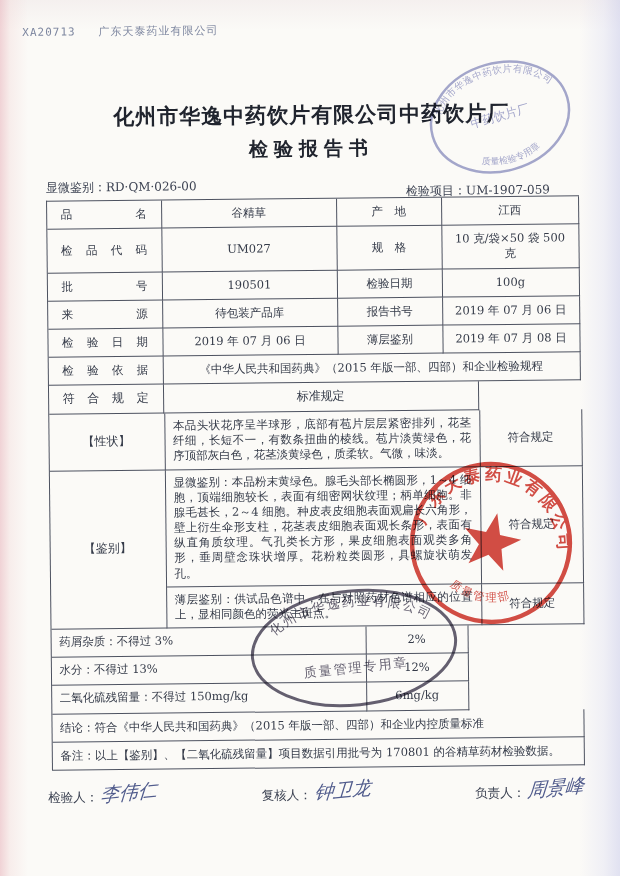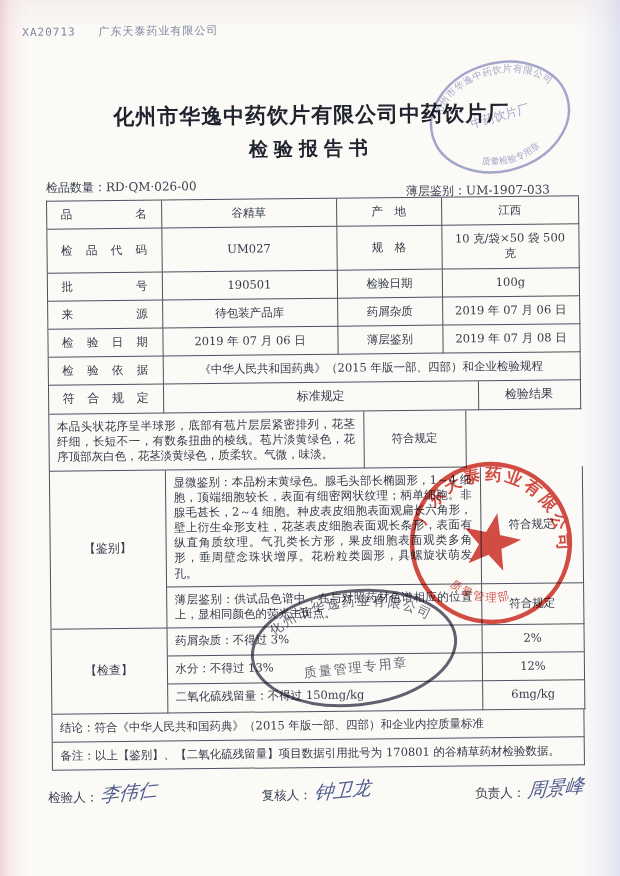--- a/index.html
+++ b/index.html
@@ -88,24 +88,24 @@
     &nbsp;&nbsp;<span>广东天泰药业有限公司</span>
   </div>
 
   <div class="titleblock">
     <div class="title-company">化州市华逸中药饮片有限公司中药饮片厂</div>
     <div class="title-report">检验报告书</div>
   </div>
 
   <div class="metarow">
     <div>
-      <span>检品数量：</span><span>RD·QM·026-00</span>
+      <span>显微鉴别：</span><span>RD·QM·026-00</span>
     </div>
     <div class="meta-right">
-      <span>薄层鉴别：</span><span>UM-1907-033</span>
+      <span>检验项目：</span><span>UM-1907-059</span>
     </div>
   </div>
 
   <div class="tbl">
 
     <div class="row">
       <div class="cell lab">
           <span class="jl">品名</span>
         </div>
       <div class="cell v1">谷精草</div>
@@ -133,21 +133,21 @@
           <span class="jl">检验日期</span>
         </div>
       <div class="cell v2">100g</div>
     </div>
     <div class="row">
       <div class="cell lab">
           <span class="jl">来源</span>
         </div>
       <div class="cell v1">待包装产品库</div>
       <div class="cell l2">
-          <span class="jl">药屑杂质</span>
+          <span class="jl">报告书号</span>
         </div>
       <div class="cell v2">2019 年 07 月 06 日</div>
     </div>
     <div class="row">
       <div class="cell lab">
           <span class="jl">检验日期</span>
         </div>
       <div class="cell v1">2019 年 07 月 06 日</div>
       <div class="cell l2">
           <span class="jl">薄层鉴别</span>
@@ -160,24 +160,24 @@
           <span class="jl">检验依据</span>
         </div>
       <div class="cell wide">《中华人民共和国药典》（2015 年版一部、四部）和企业检验规程</div>
     </div>
 
     <div class="row hdr">
       <div class="cell lab">
           <span class="jl">符合规定</span>
         </div>
       <div class="cell std" style="display:flex;justify-content:center;">标准规定</div>
-      <div class="cell res">检验结果</div>
     </div>
 
     <div class="itemblock">
+      <div class="itemlabel">【性状】</div>
       <div class="subcol">
         <div class="subrow">
           <div class="cell std">本品头状花序呈半球形，底部有苞片层层紧密排列，花茎纤细，长短不一，有数条扭曲的棱线。苞片淡黄绿色，花序顶部灰白色，花茎淡黄绿色，质柔软。气微，味淡。</div>
           <div class="cell res">符合规定</div>
         </div>
       </div>
     </div>
 
     <div class="itemblock">
       <div class="itemlabel">【鉴别】</div>
@@ -187,21 +187,20 @@
           <div class="cell res">符合规定</div>
         </div>
         <div class="subrow">
           <div class="cell std">薄层鉴别：供试品色谱中，在与对照药材色谱相应的位置上，显相同颜色的荧光主斑点。</div>
           <div class="cell res">符合规定</div>
         </div>
       </div>
     </div>
 
     <div class="itemblock">
-      <div class="itemlabel">【检查】</div>
       <div class="subcol">
         <div class="subrow">
           <div class="cell std">药屑杂质：不得过 3%</div>
           <div class="cell res">2%</div>
         </div>
         <div class="subrow">
           <div class="cell std">水分：不得过 13%</div>
           <div class="cell res">12%</div>
         </div>
         <div class="subrow">

